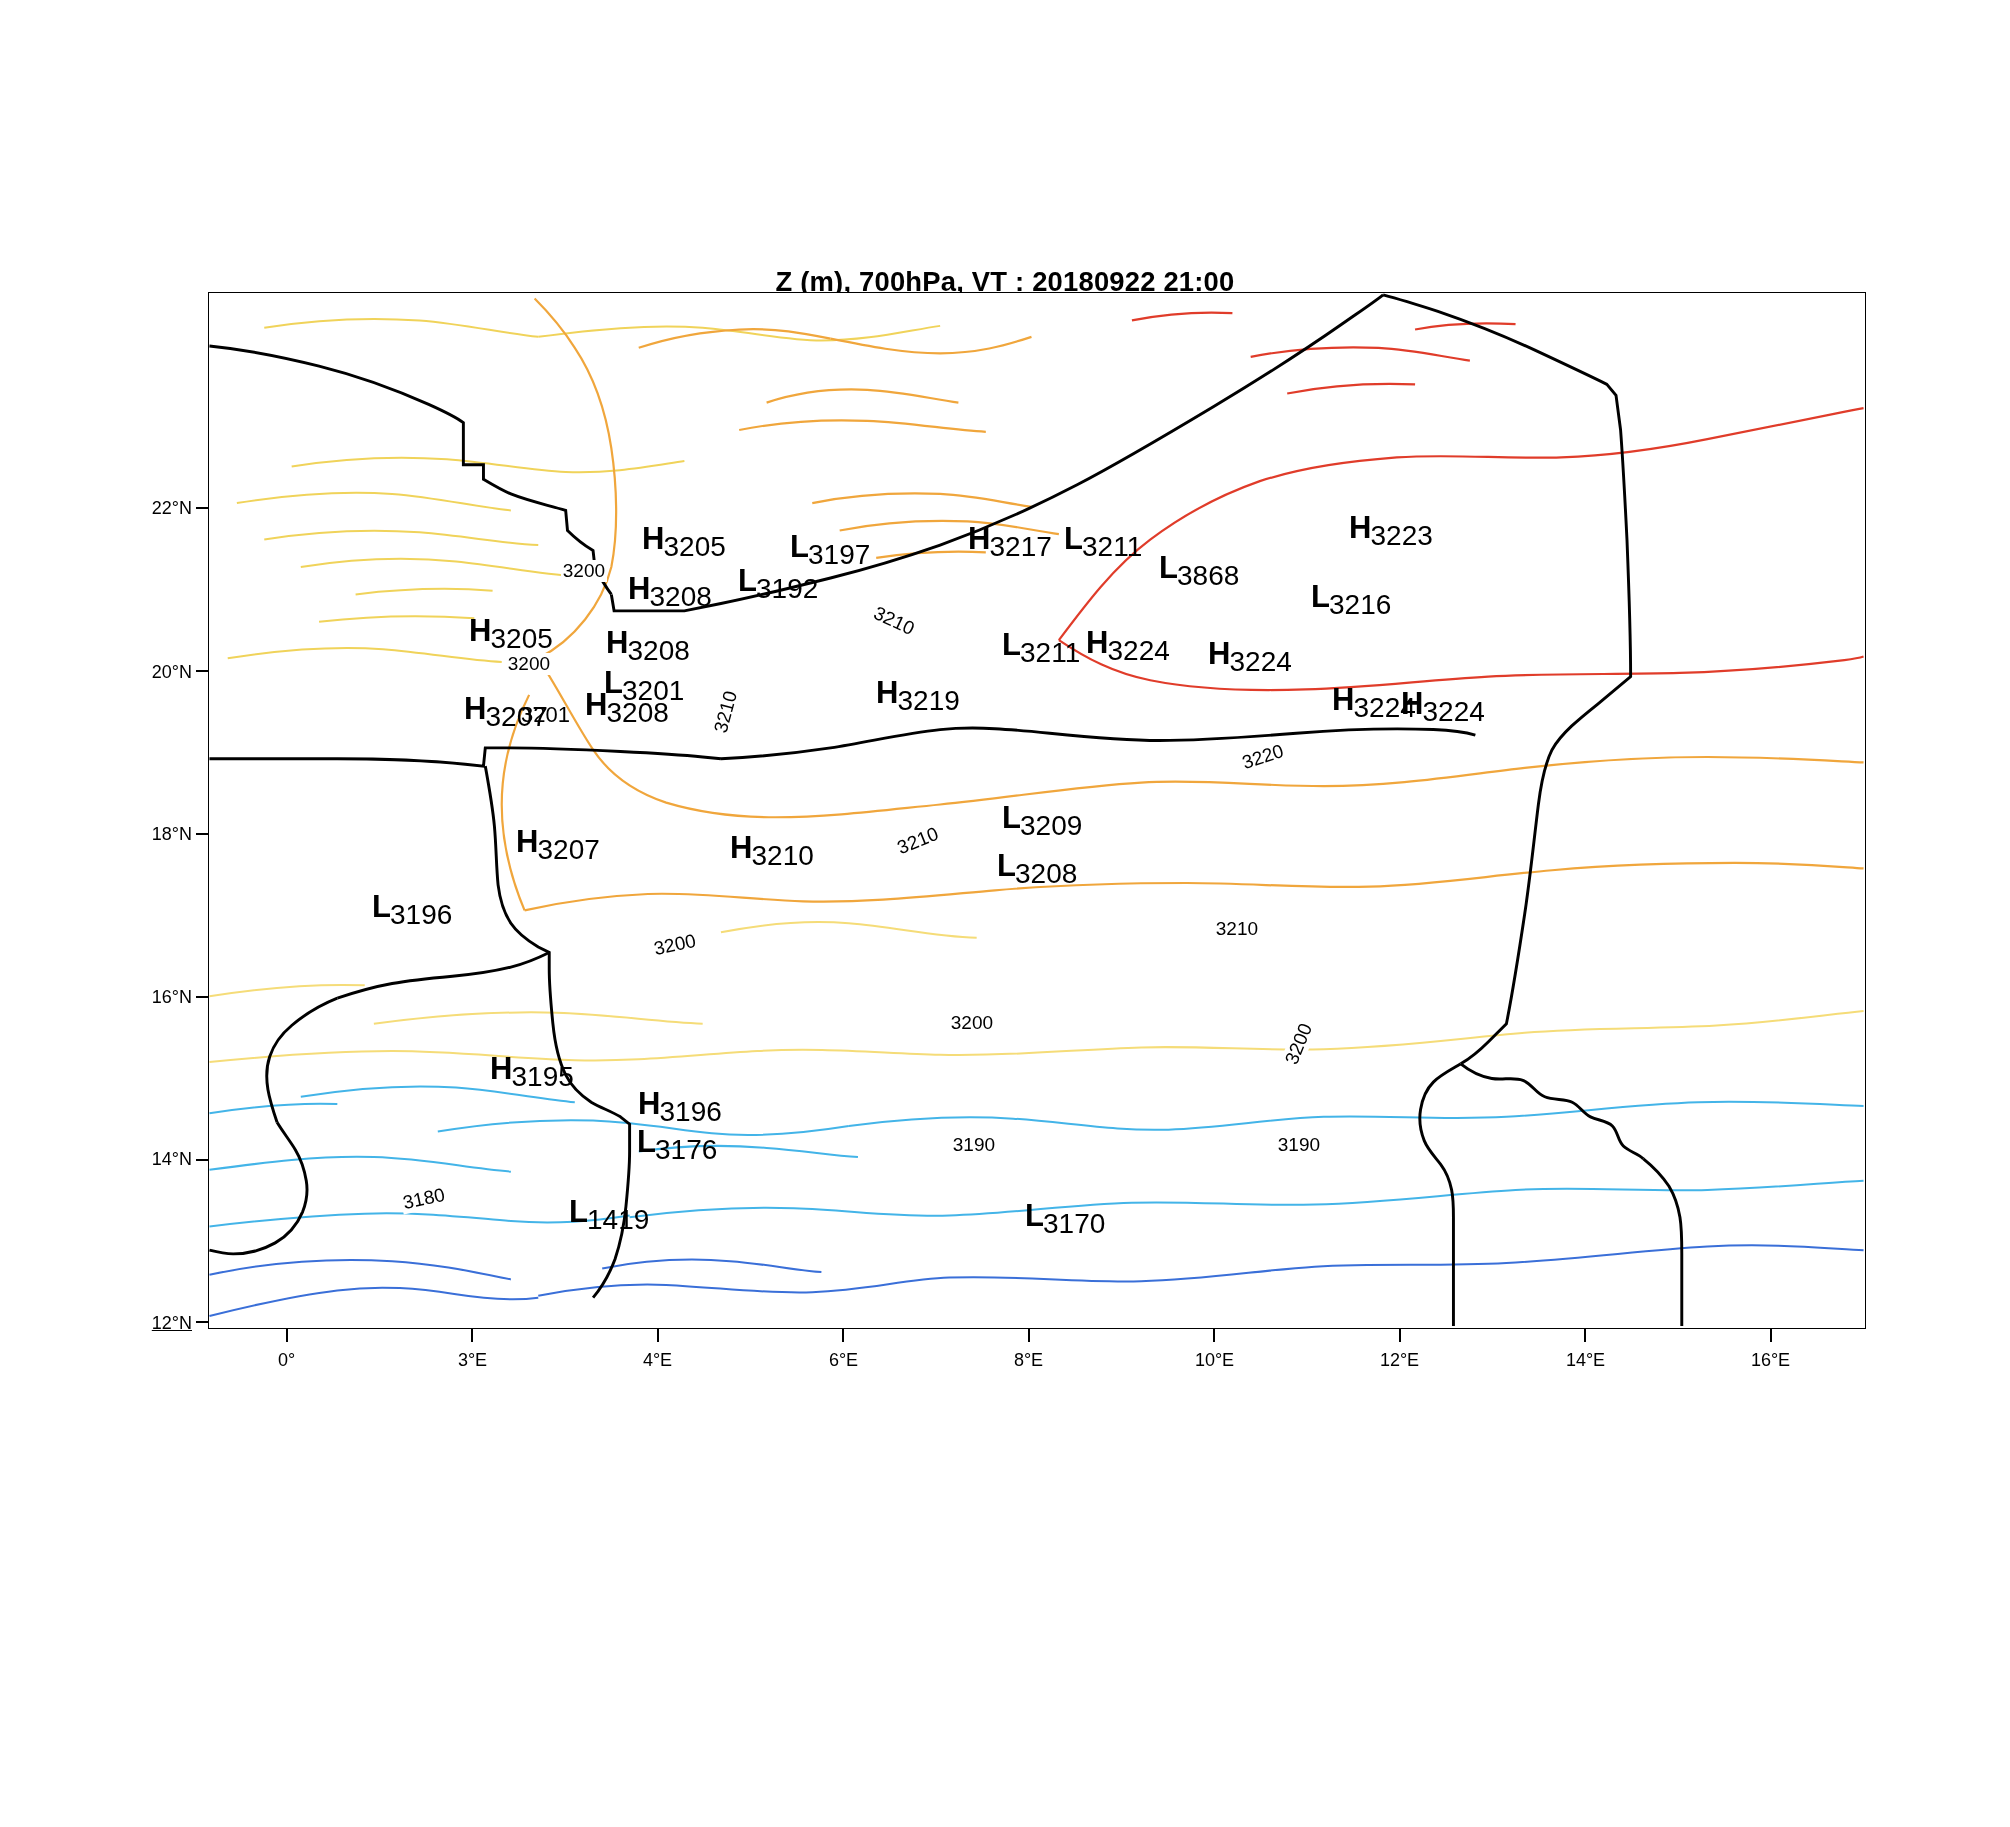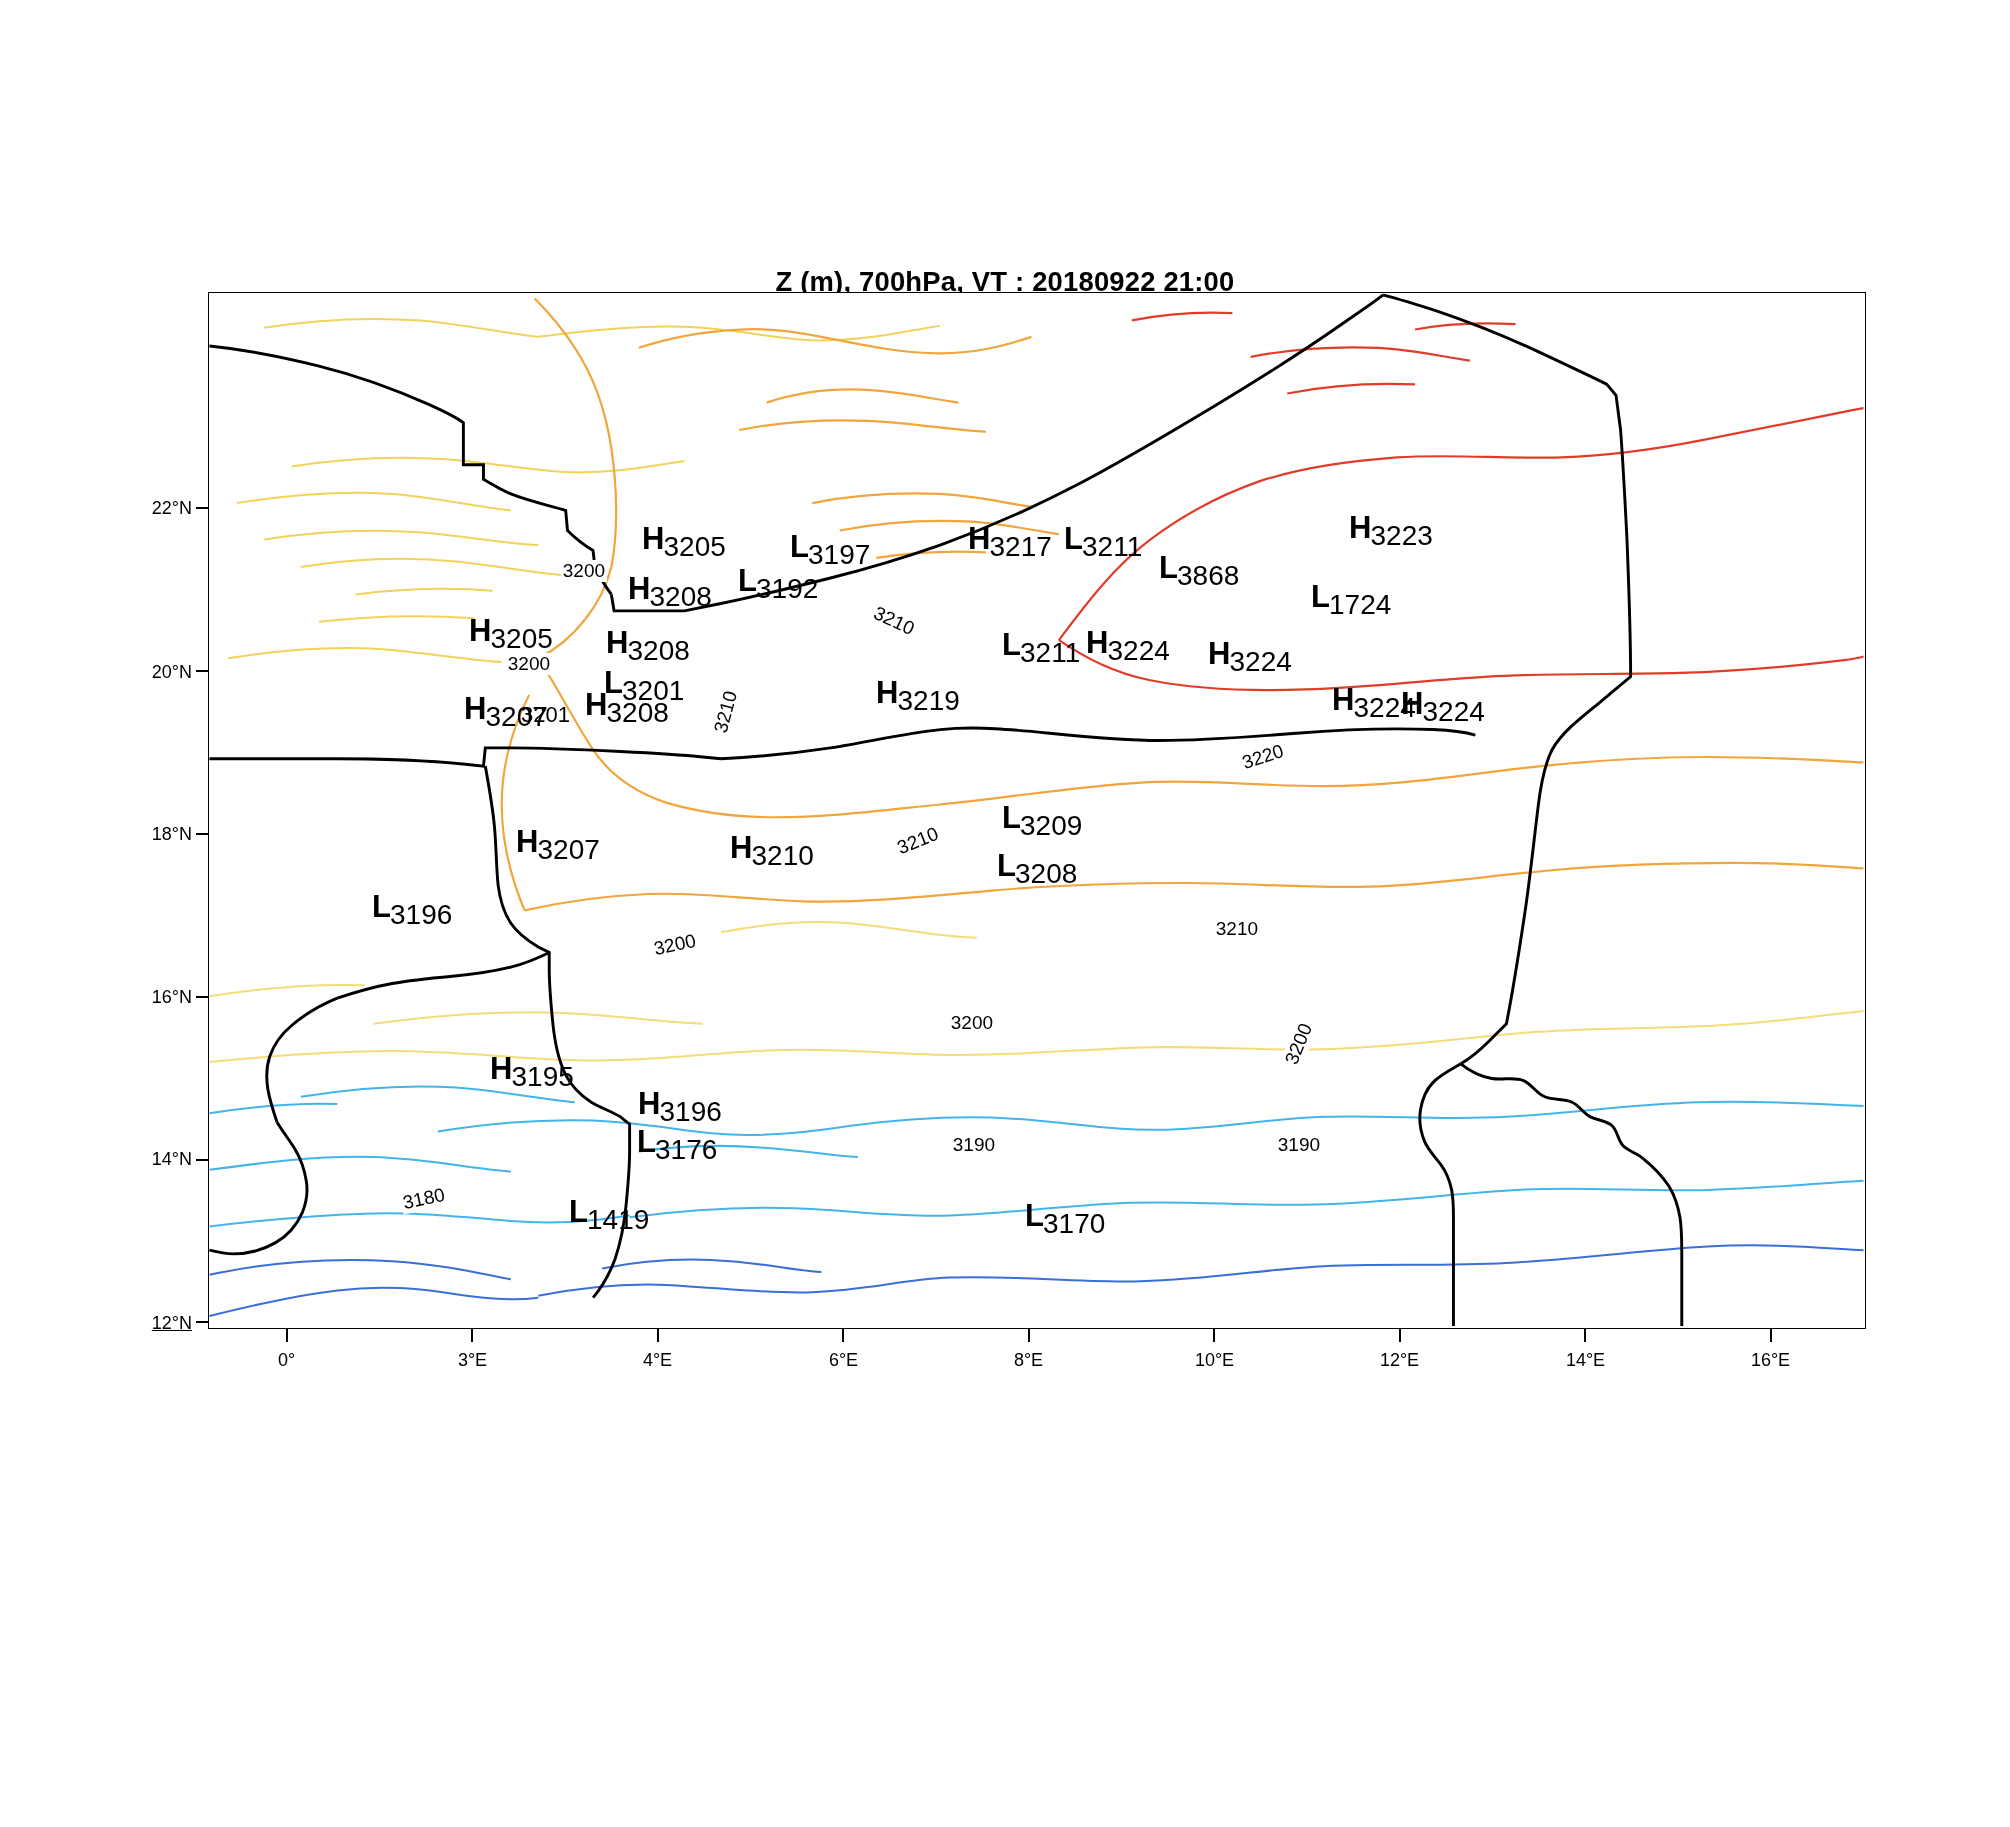--- a/index.html
+++ b/index.html
@@ -235,21 +235,21 @@
     <div class="clabel" style="left:192px; top:895px; transform:rotate(-12deg);">3180</div>
 
     <div class="extremum" style="left:433px; top:230px;"><span class="sym">H</span><span class="val">3205</span></div>
     <div class="extremum" style="left:581px; top:238px;"><span class="sym">L</span><span class="val">3197</span></div>
     <div class="extremum" style="left:759px; top:230px;"><span class="sym">H</span><span class="val">3217</span></div>
     <div class="extremum" style="left:855px; top:230px;"><span class="sym">L</span><span class="val">3211</span></div>
     <div class="extremum" style="left:1140px; top:219px;"><span class="sym">H</span><span class="val">3223</span></div>
     <div class="extremum" style="left:419px; top:280px;"><span class="sym">H</span><span class="val">3208</span></div>
     <div class="extremum" style="left:529px; top:272px;"><span class="sym">L</span><span class="val">3192</span></div>
     <div class="extremum" style="left:950px; top:259px;"><span class="sym">L</span><span class="val">3868</span></div>
-    <div class="extremum" style="left:1102px; top:288px;"><span class="sym">L</span><span class="val">1724</span></div>
+    <div class="extremum" style="left:1102px; top:288px;"><span class="sym">L</span><span class="val">3216</span></div>
     <div class="extremum" style="left:260px; top:322px;"><span class="sym">H</span><span class="val">3205</span></div>
     <div class="extremum" style="left:397px; top:334px;"><span class="sym">H</span><span class="val">3208</span></div>
     <div class="extremum" style="left:793px; top:336px;"><span class="sym">L</span><span class="val">3211</span></div>
     <div class="extremum" style="left:877px; top:334px;"><span class="sym">H</span><span class="val">3224</span></div>
     <div class="extremum" style="left:999px; top:345px;"><span class="sym">H</span><span class="val">3224</span></div>
     <div class="extremum" style="left:395px; top:374px;"><span class="sym">L</span><span class="val">3201</span></div>
     <div class="extremum" style="left:667px; top:384px;"><span class="sym">H</span><span class="val">3219</span></div>
     <div class="extremum" style="left:255px; top:400px;"><span class="sym">H</span><span class="val">3207</span></div>
     <div class="extremum" style="left:376px; top:396px;"><span class="sym">H</span><span class="val">3208</span></div>
     <div class="extremum" style="left:1123px; top:391px;"><span class="sym">H</span><span class="val">3224</span></div>

